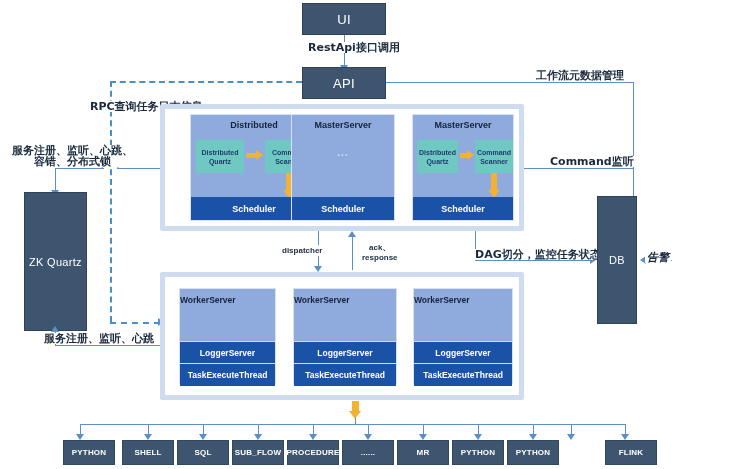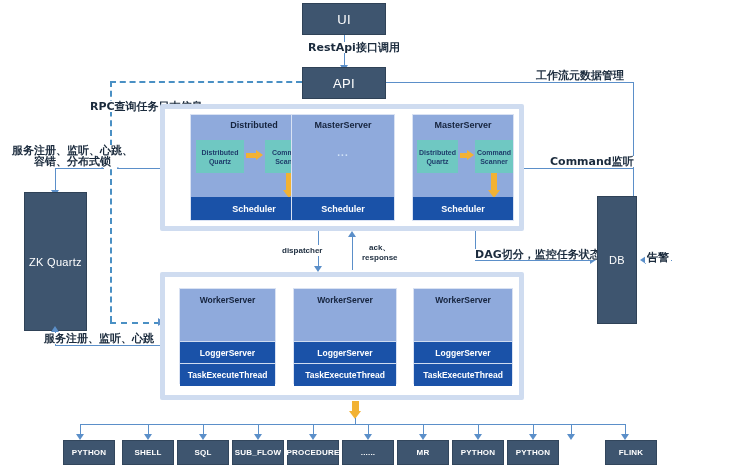--- a/index.html
+++ b/index.html
@@ -70,21 +70,21 @@
   }
 
   
   .wcard{
     position:absolute;box-sizing:border-box;
     background:#8faadc;
     border:1px solid #d9e2f3;
   }
   .wcard .title{
     position:absolute;top:6px;left:0;right:0;
-    text-align:center;color:#15233d;font-size:8.5px;font-weight:bold;
+    color:#15233d;font-size:8.5px;font-weight:bold;
   }
   .wrow{
     position:absolute;left:0;right:0;
     background:#1a52a8;color:#ffffff;
     font-size:8.5px;font-weight:bold;
     display:flex;align-items:center;justify-content:center;
     border-top:1px solid #cfdcf0;
   }
 
   
@@ -223,21 +223,21 @@
   <div class="ln lnh" style="left:475px;top:260px;width:118px;"></div>
   <div class="arrow arr-right" style="left:590px;top:256px;"></div>
   <div class="lbl cn" style="left:473px;top:249px;">DAG切分，监控任务状态</div>
 
   <div class="box darkbox" style="left:597px;top:196px;width:40px;height:128px;font-size:11px;">
     <span>DB</span>
   </div>
 
   <div class="ln lnh" style="left:650px;top:260px;width:22px;"></div>
   <div class="arrow arr-left" style="left:640px;top:256px;"></div>
-  <div class="lbl cn" style="left:645px;top:252px;">告警</div>
+  <div class="lbl cn" style="left:645px;top:252px;font-style:italic;">告警</div>
 
 
   <div class="cluster" style="left:160px;top:272px;width:364px;height:128px;"></div>
 
   <div class="wcard" style="left:179px;top:288px;width:97px;height:96px;">
     <div class="title">WorkerServer</div>
     <div class="wrow" style="top:52px;height:22px;">LoggerServer</div>
     <div class="wrow" style="top:74px;height:22px;">TaskExecuteThread</div>
   </div>
 

